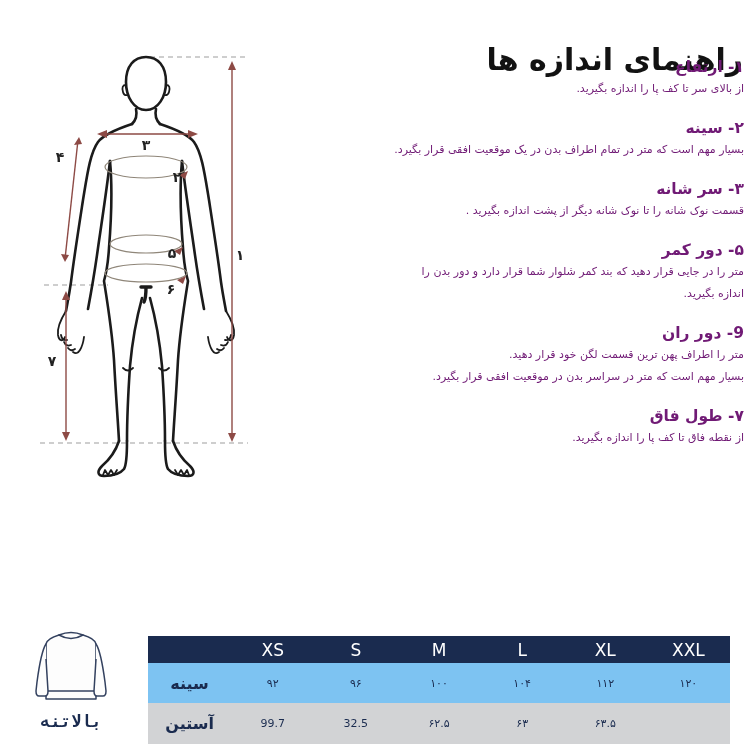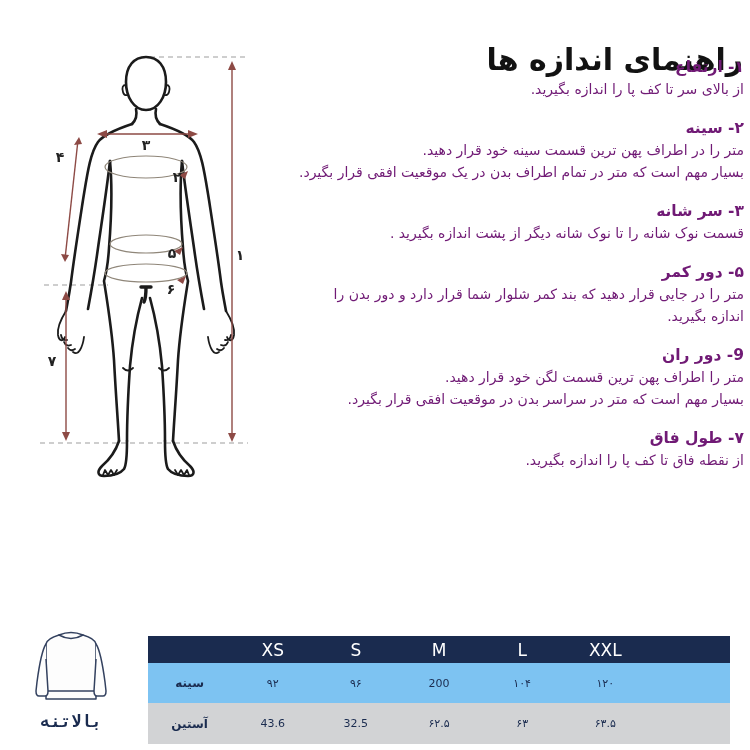--- a/index.html
+++ b/index.html
@@ -12,21 +12,21 @@
     position: absolute; top: 4px; right: 7px;
     direction: rtl; font-size: 30px; font-weight: bold;
     color: #121212; letter-spacing: -0.5px; margin-top: 38px;
   }
   .instructions {
     position: absolute; top: 56px; right: 6px; width: 468px;
     direction: rtl; text-align: right; color: #701a75;
   }
   .section { margin-bottom: 17px; }
   .section .hd { font-size: 15.5px; font-weight: bold; line-height: 22px; }
-  .section .ln { font-size: 14px; line-height: 22px; white-space: nowrap; }
+  .section .ln { font-size: 11px; line-height: 22px; white-space: nowrap; }
 
   .figure-wrap { position: absolute; left: 30px; top: 48px; width: 240px; height: 460px; }
 
   .outline { stroke: #1b1b1b; stroke-width: 2.6; fill: none; stroke-linecap: round; stroke-linejoin: round; }
   .outline .thin { stroke-width: 1.8; }
   .arrows line { stroke: var(--arrowRed); stroke-width: 1.4; }
   .arrows polygon { fill: var(--arrowRed); stroke: none; }
   .dashes line { stroke: #9d9d9d; stroke-width: 1.2; stroke-dasharray: 5 4; }
   .bands ellipse { stroke: #8f8679; stroke-width: 1.2; fill: none; }
   .bands polygon { fill: var(--arrowRed); }
@@ -40,37 +40,36 @@
   .size-table { position: absolute; left: 128px; top: 636px; width: 602px; padding-left: 20px; }
   .t-row { display: grid; grid-template-columns: repeat(7, 1fr); }
   .t-head { height: 27px; background: var(--navy); }
   .t-head .cell { color: #ffffff; font-size: 17px; }
   .t-blue { height: 40px; background: var(--rowBlue); }
   .t-gray { height: 41px; background: var(--rowGray); text-align: center; }
   .cell {
     display: flex; align-items: center; justify-content: center;
     font-size: 11px; color: var(--navy); direction: ltr;
   }
-  .cell.rlabel { font-weight: bold; font-size: 12px; direction: rtl; }
+  .cell.rlabel { font-weight: bold; font-size: 16px; direction: rtl; }
 </style>
 </head>
 <body>
 
 <div class="page">
 
   <div class="page-title">راهنمای اندازه ها</div>
 
   <div class="instructions">
     <div class="section">
       <div class="hd">۱- ارتفاع</div>
       <div class="ln">از بالای سر تا کف پا را اندازه بگیرید.</div>
     </div>
     <div class="section">
       <div class="hd">۲- سینه</div>
-      <div class="ln">متر را در اطراف پهن ترین قسمت سینه خود قرار دهید.</div>
       <div class="ln">بسیار مهم است که متر در تمام اطراف بدن در یک موقعیت افقی قرار بگیرد.</div>
     </div>
     <div class="section">
       <div class="hd">۳- سر شانه</div>
       <div class="ln">قسمت نوک شانه را تا نوک شانه دیگر از پشت اندازه بگیرید .</div>
     </div>
     <div class="section">
       <div class="hd">۵- دور کمر</div>
       <div class="ln">متر را در جایی قرار دهید که بند کمر شلوار شما قرار دارد و دور بدن را</div>
       <div class="ln">اندازه بگیرید.</div>
@@ -187,33 +186,35 @@
     <div class="category-label">بالاتنه</div>
   </div>
 
   <div class="size-table">
     <div class="t-row t-head">
       <div class="cell"></div>
       <div class="cell">XS</div>
       <div class="cell">S</div>
       <div class="cell">M</div>
       <div class="cell">L</div>
+      <div class="cell">XL</div>
       <div class="cell">XXL</div>
     </div>
     <div class="t-row t-blue">
       <div class="cell rlabel">سینه</div>
       <div class="cell">۹۲</div>
       <div class="cell">۹۶</div>
-      <div class="cell">200</div>
+      <div class="cell">۱۰۰</div>
       <div class="cell">۱۰۴</div>
+      <div class="cell">۱۱۲</div>
       <div class="cell">۱۲۰</div>
     </div>
     <div class="t-row t-gray">
       <div class="cell rlabel">آستین</div>
-      <div class="cell">43.6</div>
+      <div class="cell">99.7</div>
       <div class="cell">32.5</div>
       <div class="cell">۶۲.۵</div>
       <div class="cell">۶۳</div>
       <div class="cell">۶۳.۵</div>
     </div>
   </div>
 
 </div>
 
 </body></html>

